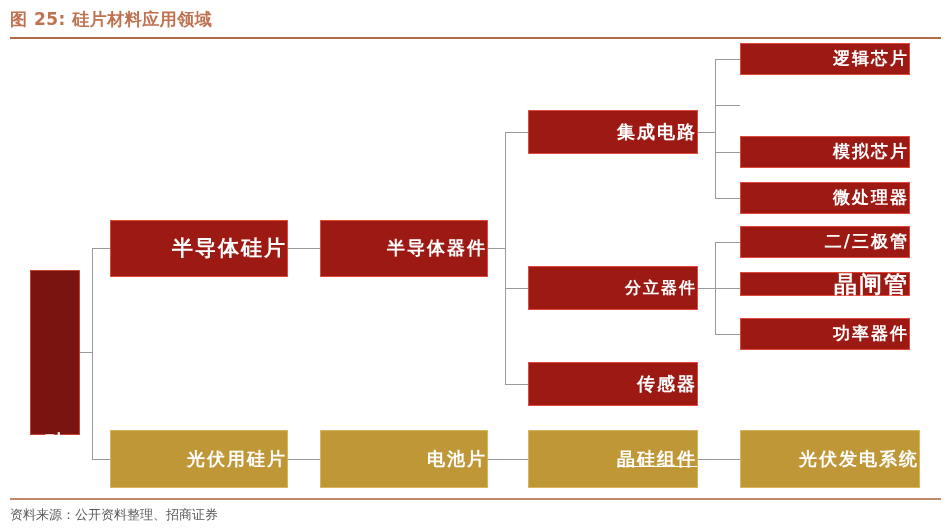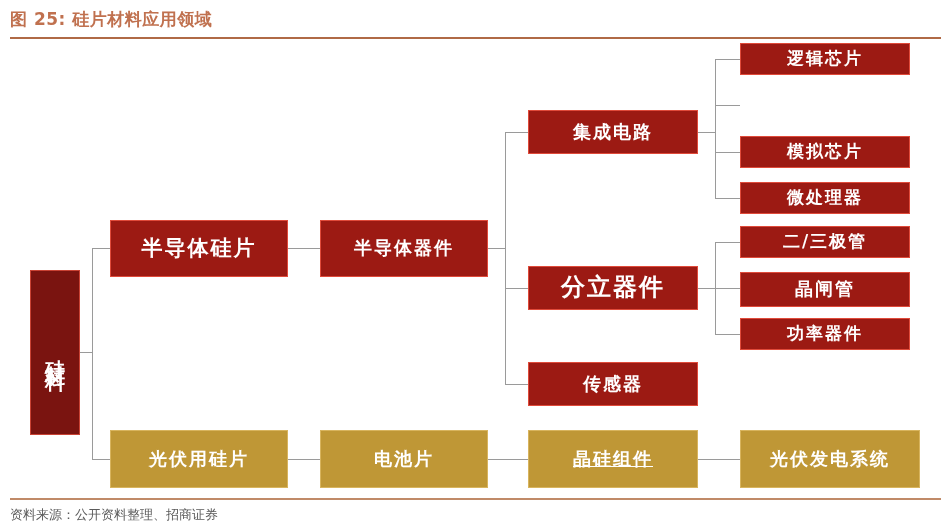--- a/index.html
+++ b/index.html
@@ -36,21 +36,21 @@
     position:absolute;left:10px;top:506px;
     font-size:13px;color:#5b5b5b;
     white-space:nowrap;
     font-family:"DejaVu Sans","Liberation Sans",sans-serif;
   }
 
   
   .node{
     position:absolute;
     box-sizing:border-box;
-    display:flex;align-items:center;justify-content:center;
+    display:flex;align-items:center;justify-content:flex-end;
     color:#ffffff;
     font-weight:bold;
     letter-spacing:2px;
     text-align:center;
     line-height:1.15;
     z-index:3;
     font-family:"DejaVu Sans","Liberation Sans",sans-serif;
   }
   .node.red{background:#9c1a13;border:1px solid #e04a3a;}
   .node.darkred{background:#7a1410;border:1px solid #c94234;}
@@ -125,21 +125,21 @@
   </div>
 
   <div class="node red" style="left:320px;top:220px;width:168px;height:57px;font-size:18px;">
     <span>半导体器件</span>
   </div>
 
   <div class="node red" style="left:528px;top:110px;width:170px;height:44px;font-size:18px;">
     <span>集成电路</span>
   </div>
 
-  <div class="node red" style="left:528px;top:266px;width:170px;height:44px;font-size:24px;">
+  <div class="node red" style="left:528px;top:266px;width:170px;height:44px;font-size:16px;">
     <span>分立器件</span>
   </div>
 
   <div class="node red" style="left:528px;top:362px;width:170px;height:44px;font-size:18px;">
     <span>传感器</span>
   </div>
 
   <div class="node red" style="left:740px;top:43px;width:170px;height:32px;font-size:17px;">
     <span>逻辑芯片</span>
   </div>
@@ -150,21 +150,21 @@
   </div>
 
   <div class="node red" style="left:740px;top:182px;width:170px;height:32px;font-size:17px;">
     <span>微处理器</span>
   </div>
 
   <div class="node red" style="left:740px;top:226px;width:170px;height:32px;font-size:17px;">
     <span>二/三极管</span>
   </div>
 
-  <div class="node red" style="left:740px;top:272px;width:170px;height:35px;font-size:18px;">
+  <div class="node red" style="left:740px;top:272px;width:170px;height:24px;font-size:23px;">
     <span>晶闸管</span>
   </div>
 
   <div class="node red" style="left:740px;top:318px;width:170px;height:32px;font-size:17px;">
     <span>功率器件</span>
   </div>
 
   <div class="node gold" style="left:110px;top:430px;width:178px;height:58px;font-size:18px;">
     <span>光伏用硅片</span>
   </div>

